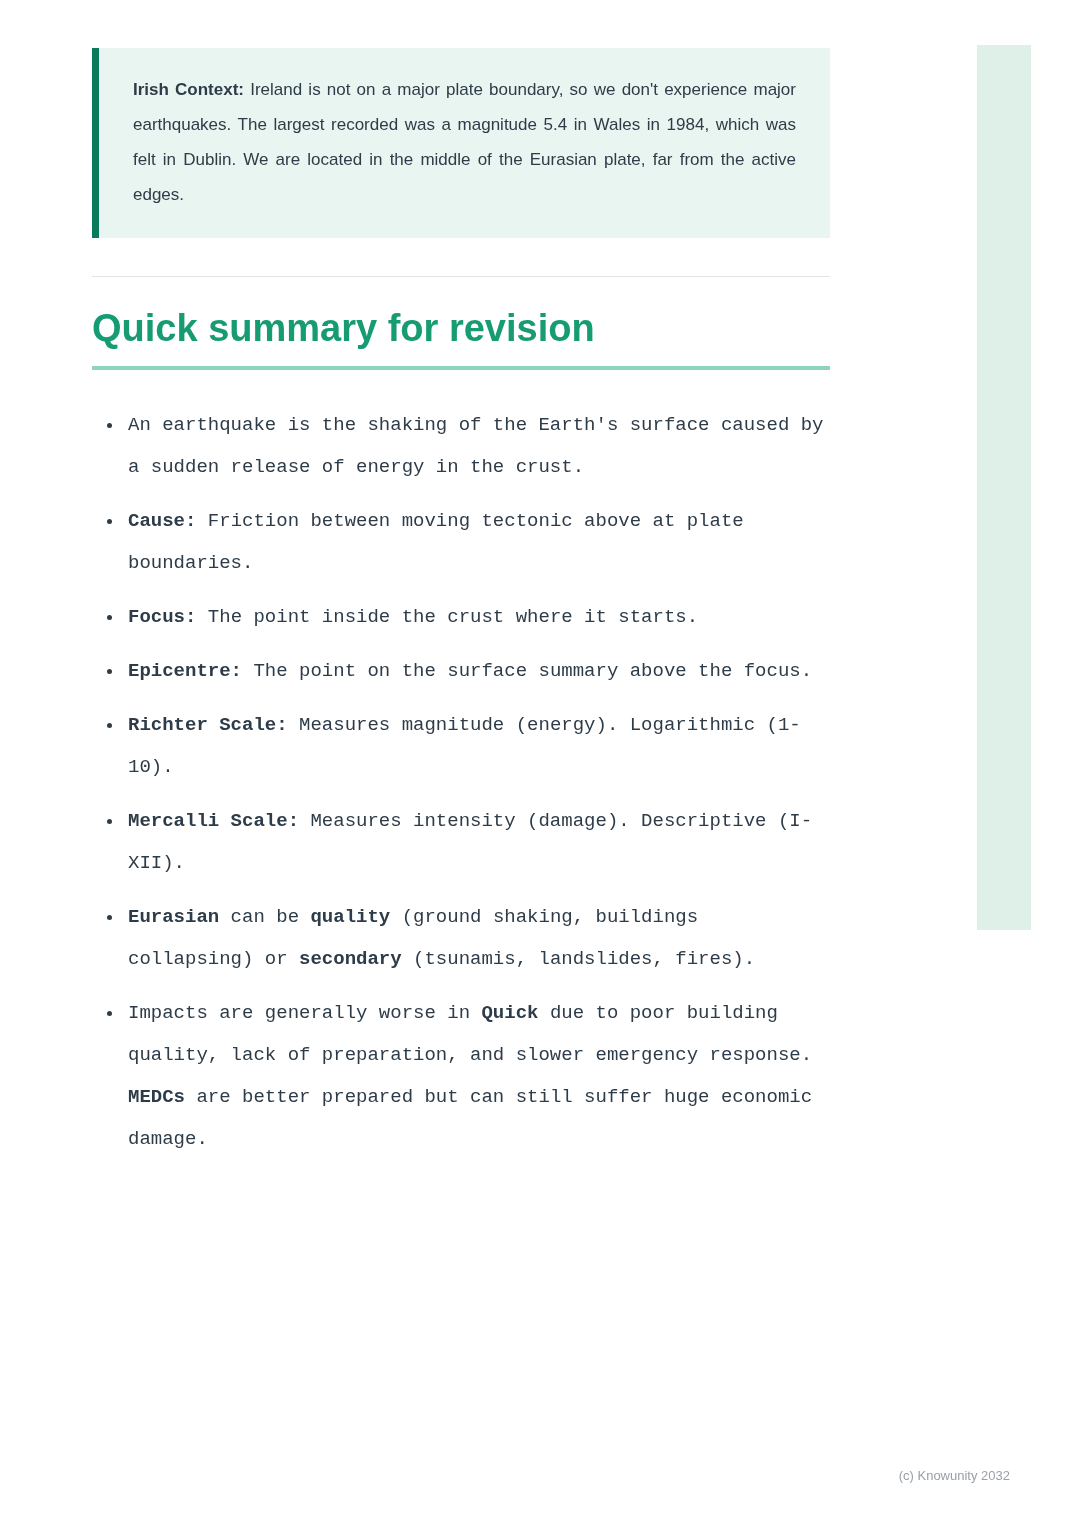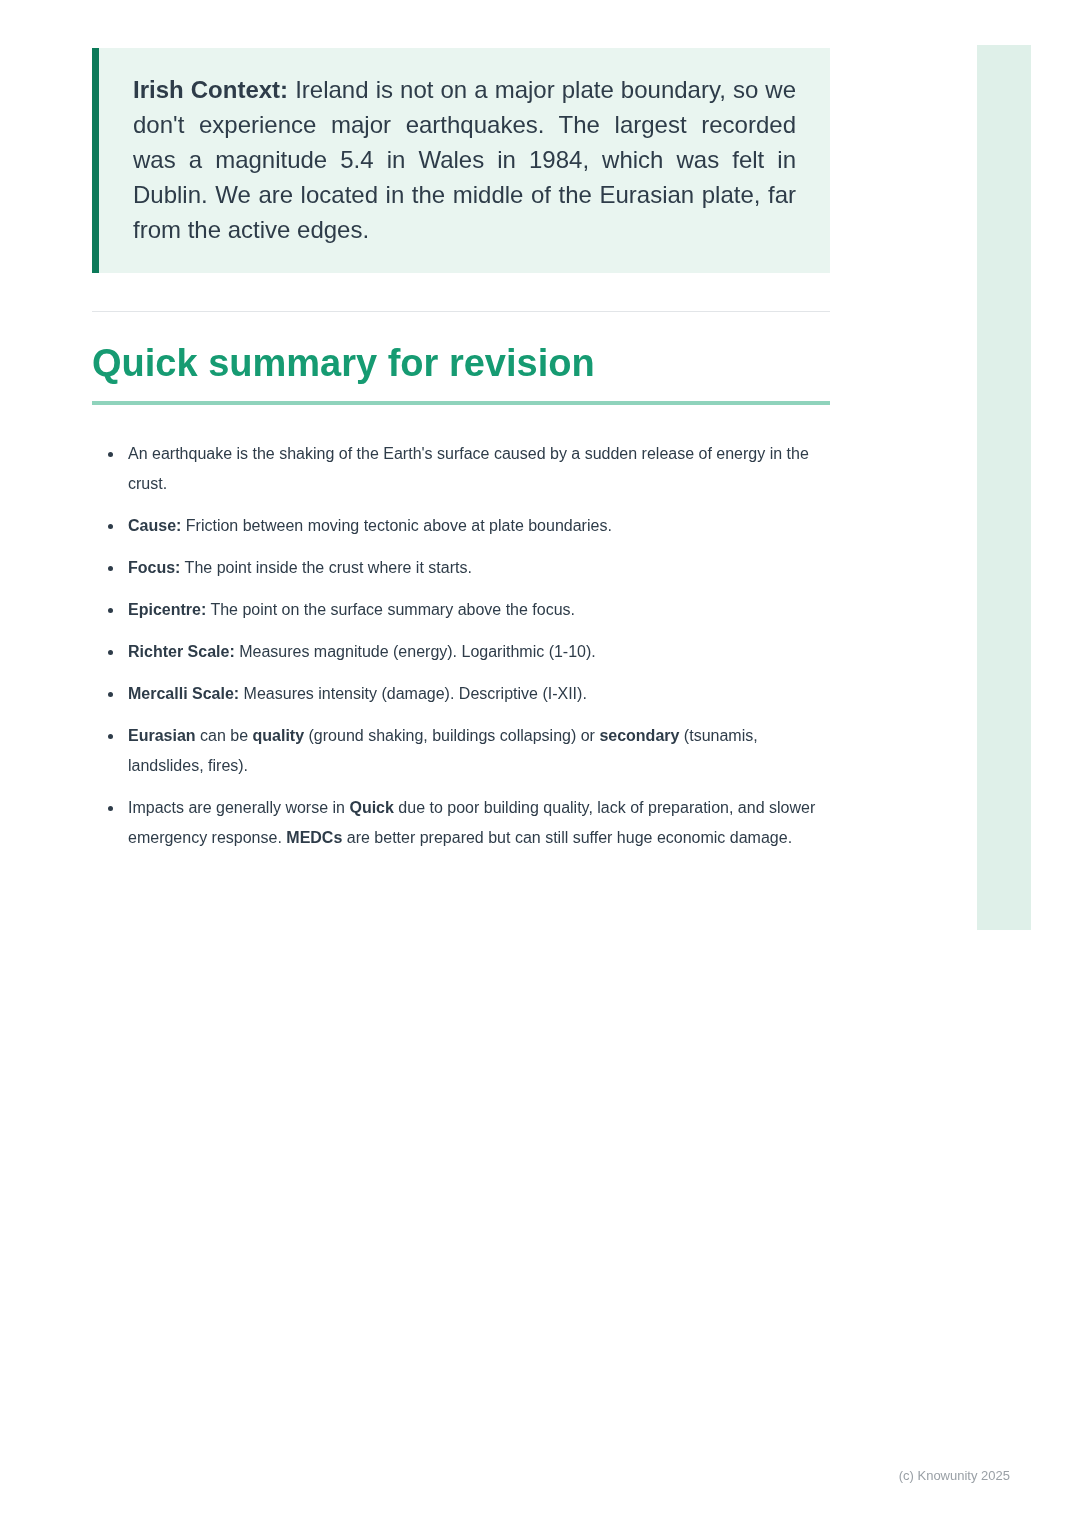--- a/index.html
+++ b/index.html
@@ -34,21 +34,21 @@
     left:92px;
     top:48px;
     width:738px;
   }
   .callout{
     background:var(--callout-bg);
     border-left:7px solid var(--callout-border);
     padding:24px 34px 26px 34px;
   }
   .callout-text{
-    font-size:24px;
+    font-size:17px;
     line-height:35px;
     text-align:justify;
   }
   .callout-text strong{font-weight:bold;}
   .divider{
     border:none;
     border-top:1px solid var(--divider);
     margin:38px 0 0 0;
   }
   .section-title{
@@ -63,24 +63,25 @@
     height:4px;
     width:100%;
     background:var(--underline);
   }
   .summary-list{
     margin-top:34px;
     padding-left:32px;
     list-style:disc;
   }
   .summary-list li{
-    font-size:16px;
-    line-height:30px;
+    font-size:19px;
+    line-height:42px;
     margin-bottom:12px;
     padding-left:4px;
+    font-family:Liberation Mono, monospace;
   }
   .summary-list li strong{font-weight:bold;}
   .footer{
     position:absolute;
     right:70px;
     top:1468px;
     font-size:13px;
     color:var(--footer);
   }
 </style>
@@ -109,13 +110,13 @@
       <li><strong>Focus:</strong><span> The point inside the crust where it starts.</span></li>
       <li><strong>Epicentre:</strong><span> The point on the surface summary above the focus.</span></li>
       <li><strong>Richter Scale:</strong><span> Measures magnitude (energy). Logarithmic (1-10).</span></li>
       <li><strong>Mercalli Scale:</strong><span> Measures intensity (damage). Descriptive (I-XII).</span></li>
       <li><strong>Eurasian</strong><span> can be </span><strong>quality</strong><span> (ground shaking, buildings collapsing) or </span><strong>secondary</strong><span> (tsunamis, landslides, fires).</span></li>
       <li><span>Impacts are generally worse in </span><strong>Quick</strong><span> due to poor building quality, lack of preparation, and slower emergency response. </span><strong>MEDCs</strong><span> are better prepared but can still suffer huge economic damage.</span></li>
     </ul>
 
 </main>
 
-<div class="footer">(c) Knowunity 2025</div>
+<div class="footer">(c) Knowunity 2032</div>
 
 </body></html>

